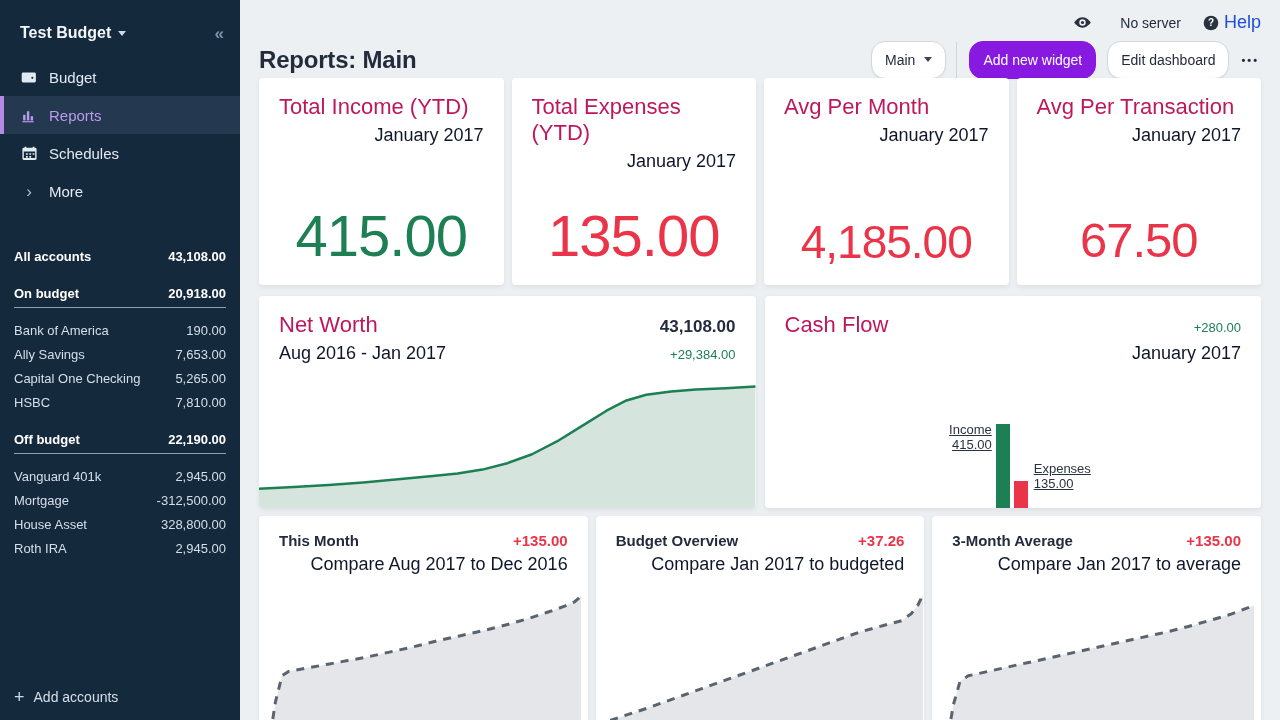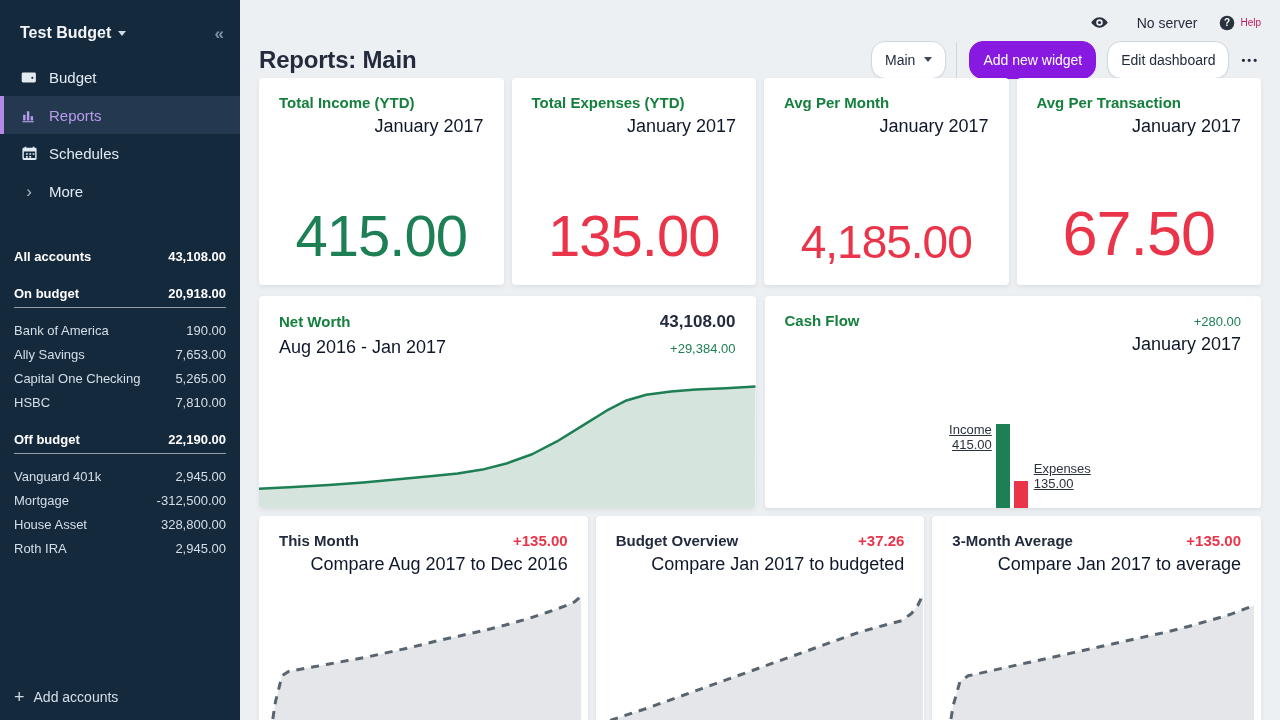--- a/index.html
+++ b/index.html
@@ -26,45 +26,45 @@
   .add-account { position:absolute; bottom:6px; left:0; right:0; padding:8px 14px; display:flex; align-items:center; font-size:14px; color:#d5dfe8; cursor:pointer; }
   .add-account .plus { font-size:18px; font-weight:normal; margin-right:9px; line-height:1; color:#cdd9e4; }
 
   
   .main { flex:1; background:#edf0f3; padding:4px 19px; position:relative; overflow:hidden; }
   .topbar { height:37px; display:flex; align-items:center; justify-content:flex-end; }
   .topbar .eye { width:19px; height:19px; }
   .topbar .status { margin-left:28px; font-size:14px; color:#242b3d; }
   .help { display:flex; align-items:center; margin-left:22px; cursor:pointer; }
   .help svg { width:16px; height:16px; margin-right:5px; }
-  .help span { font-size:10px; color:#be185d; }
+  .help span { font-size:18px; color:#1d4ed8; }
 
   .hdr { height:37px; display:flex; align-items:center; }
   .hdr h1 { font-size:24px; font-weight:bold; color:#232b3d; letter-spacing:-0.2px; }
   .hdr-controls { margin-left:auto; display:flex; align-items:center; }
   .btn { height:38px; display:inline-flex; align-items:center; border-radius:14px; font-size:14px; padding:0 13px; cursor:pointer; box-shadow:0 1px 2px rgba(0,0,0,.06); }
   .btn-white { background:#fff; border:1px solid #d3d8de; color:#232b3d; }
   .btn-purple { background:#8719e0; border:1px solid #8719e0; color:#fff; }
   .btn .caret { margin-left:9px; width:0; height:0; border-left:4px solid transparent; border-right:4px solid transparent; border-top:5px solid #3e4756; }
   .vdiv { width:1px; height:36px; background:#d0d5db; margin:0 12px 0 10px; }
   .gap10 { width:11px; }
   .kebab { margin-left:10px; font-size:11px; letter-spacing:2px; color:#242b3d; font-weight:bold; cursor:pointer; padding:4px 2px; }
 
   
   .row1 { display:grid; grid-template-columns:repeat(4,1fr); gap:8px; height:207px; margin-bottom:11px; }
   .row2 { display:grid; grid-template-columns:repeat(2,1fr); gap:9px; height:212px; margin-bottom:8px; }
   .row3 { display:grid; grid-template-columns:repeat(3,1fr); gap:8px; height:212px; }
   .card { background:#fff; border-radius:4px; box-shadow:0 2px 5px rgba(0,0,0,.07); position:relative; overflow:hidden; padding:16px 20px; cursor:pointer; }
-  .card-title { font-size:15px; font-weight:bold; color:#15803d; }
+  .card-title { font-size:22px; font-weight:normal; color:#be185d; }
   .card-sub { font-size:18px; color:#0f172a; margin-top:5px;text-align:right; }
 
   .summary { display:flex; flex-direction:column; }
   .big { margin-top:auto; margin-bottom:4px; text-align:center; font-size:58px; letter-spacing:-1px; line-height:1; }
   .row1 .card:nth-child(3) .big { font-size:46px; }
-  .row1 .card:nth-child(4) .big { font-size:63px; }
+  .row1 .card:nth-child(4) .big { font-size:49px; }
   [data-tone="green"] { color:#1d7f54; }
   [data-tone="red"] { color:#ea3449; }
 
   .hdr-flex { display:flex; justify-content:space-between; align-items:baseline; }
   .nw-val { font-size:17px; font-weight:bold; color:#232b3d; }
   .delta-sm { font-size:13px; margin-top:5px; }
   .area-chart { position:absolute; left:0; right:0; bottom:0; width:100%; display:block; }
   .nw-svg { height:128px; }
   .cmp-svg { height:145px; }
   .area-chart .fill { stroke:none; }

